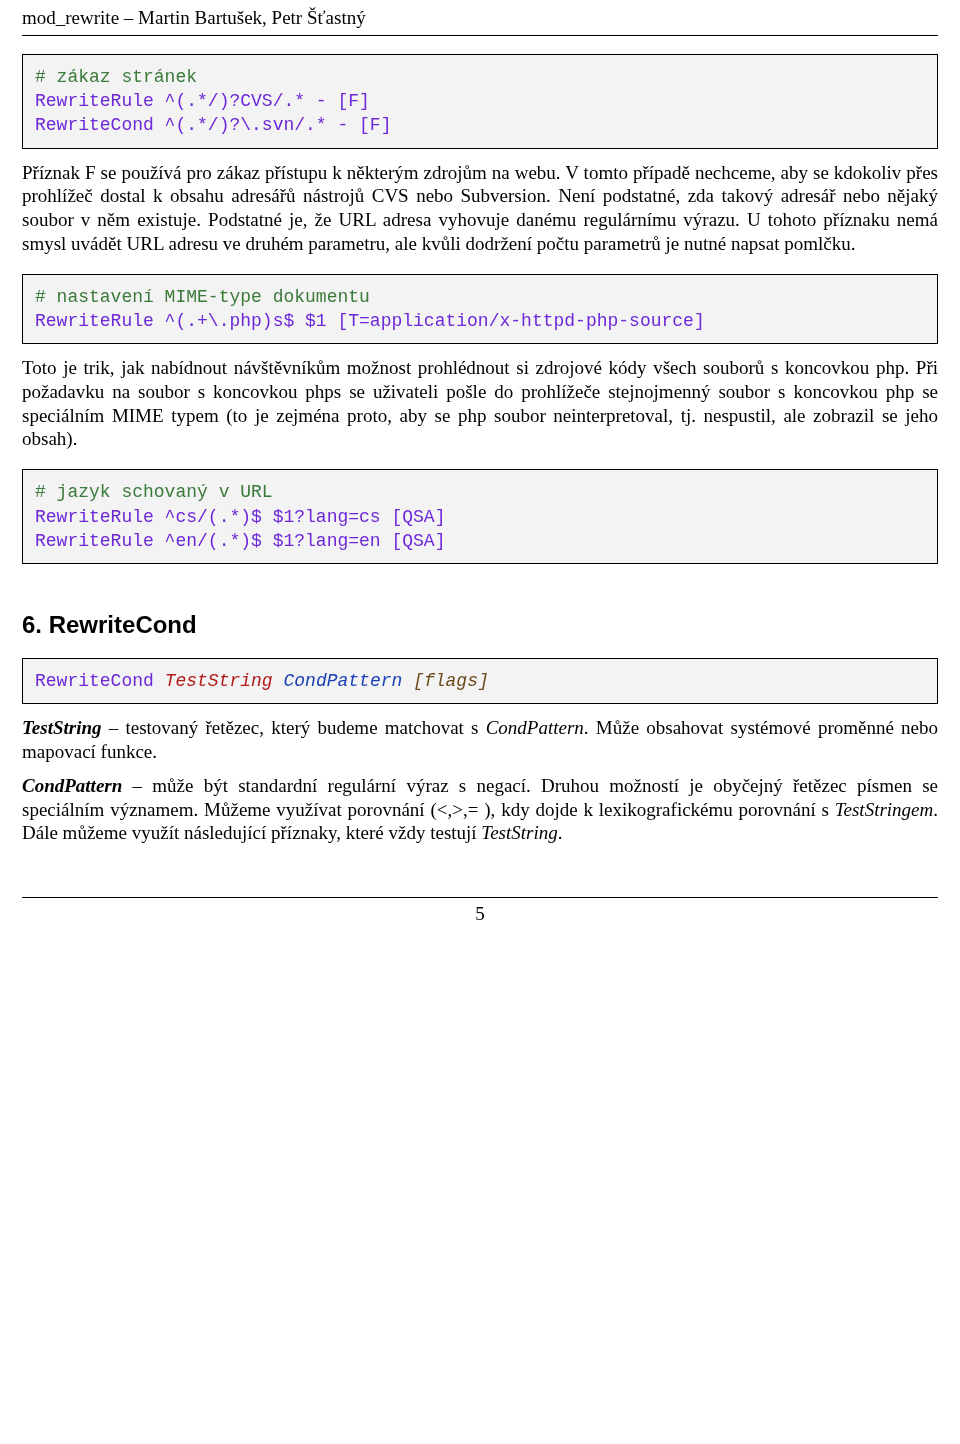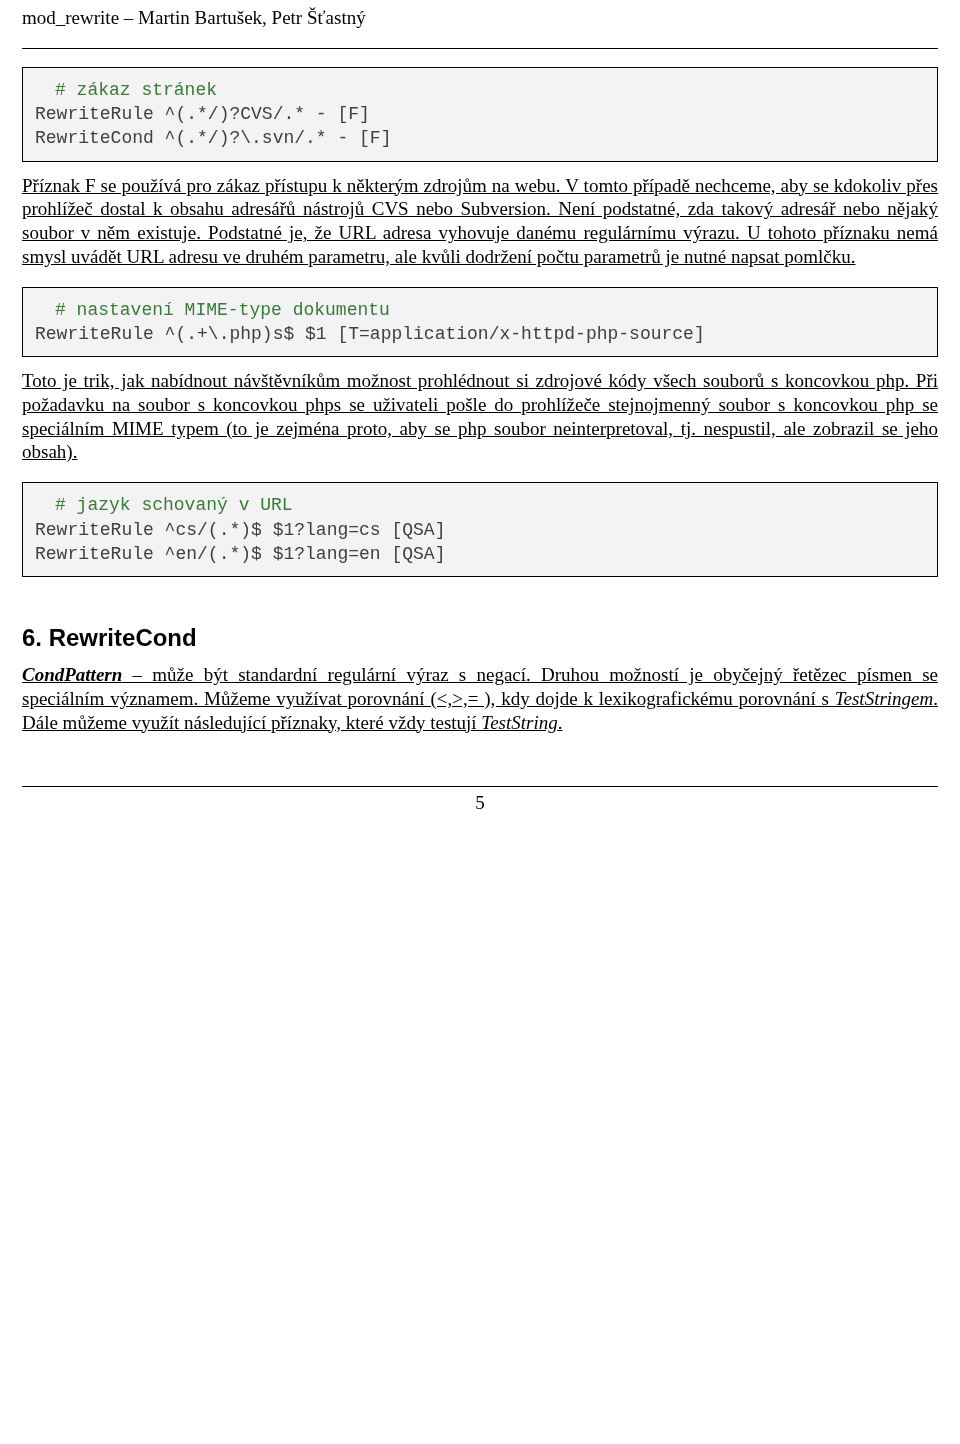--- a/index.html
+++ b/index.html
@@ -13,39 +13,39 @@
       padding: 0;
       width: 960px;
     }
     .page {
       padding: 0 22px 10px 22px;
     }
     .topbar {
       display: flex;
       justify-content: space-between;
       border-bottom: 1px solid #000;
-      padding: 6px 0 18px 0;
+      padding: 6px 0 5px 0;
       font-size: 19px;
     }
     .codebox {
       border: 1px solid #000;
       background: #f3f3f3;
       padding: 10px 12px;
       margin: 18px 0 12px 0;
       font-family: "Courier New", Courier, monospace;
       font-size: 18px;
       white-space: pre;
       line-height: 1.35;
     }
-    .codebox .cmt { color: #3a7a3a; margin-left: 20px; }
-    .codebox .rule { color: #404040; }
+    .codebox .cmt { color: #3a7a3a; }
+    .codebox .rule { color: #6d28d9; }
     .codebox .arg-red { color: #b11a1a; font-style: italic; }
     .codebox .arg-blue { color: #1a3fb5; font-style: italic; }
     .codebox .arg-brown { color: #6a4a1a; font-style: italic; }
-    p.para { margin: 10px 0 8px 0; text-align: justify; text-decoration: underline; }
+    p.para { margin: 10px 0 8px 0; text-align: justify; }
     h2.section {
       font-family: Arial, Helvetica, sans-serif;
       font-weight: bold;
       font-size: 24px;
       margin: 46px 0 6px 0;
     }
     .term { font-style: italic; font-weight: bold; }
     .ital { font-style: italic; }
     .footer {
       margin-top: 52px;
@@ -78,21 +78,25 @@
 
   <div class="codebox"><span class="cmt"># jazyk schovaný v URL</span>
 <span class="rule">RewriteRule ^cs/(.*)$ $1?lang=cs [QSA]</span>
 <span class="rule">RewriteRule ^en/(.*)$ $1?lang=en [QSA]</span></div>
 
 
 
   <h2 class="section">6.  RewriteCond</h2>
 
 
+  <div class="codebox"><span class="rule">RewriteCond</span> <span class="arg-red">TestString</span> <span class="arg-blue">CondPattern</span> <span class="arg-brown">[flags]</span></div>
 
+  <p class="para">
+    <span class="term">TestString</span><span> – testovaný řetězec, který budeme matchovat s </span><span class="ital">CondPattern</span><span>. Může obsahovat systémové proměnné nebo mapovací funkce.</span>
+  </p>
 
   <p class="para">
     <span class="term">CondPattern</span><span> – může být standardní regulární výraz s negací. Druhou možností je obyčejný řetězec písmen se speciálním významem. Můžeme využívat porovnání (&lt;,&gt;,= ), kdy dojde k lexikografickému porovnání s </span><span class="ital">TestStringem</span><span>. Dále můžeme využít následující příznaky, které vždy testují </span><span class="ital">TestString</span><span>.</span>
   </p>
 
   <div class="footer">
     <span>5</span>
   </div>
 
 </div>

